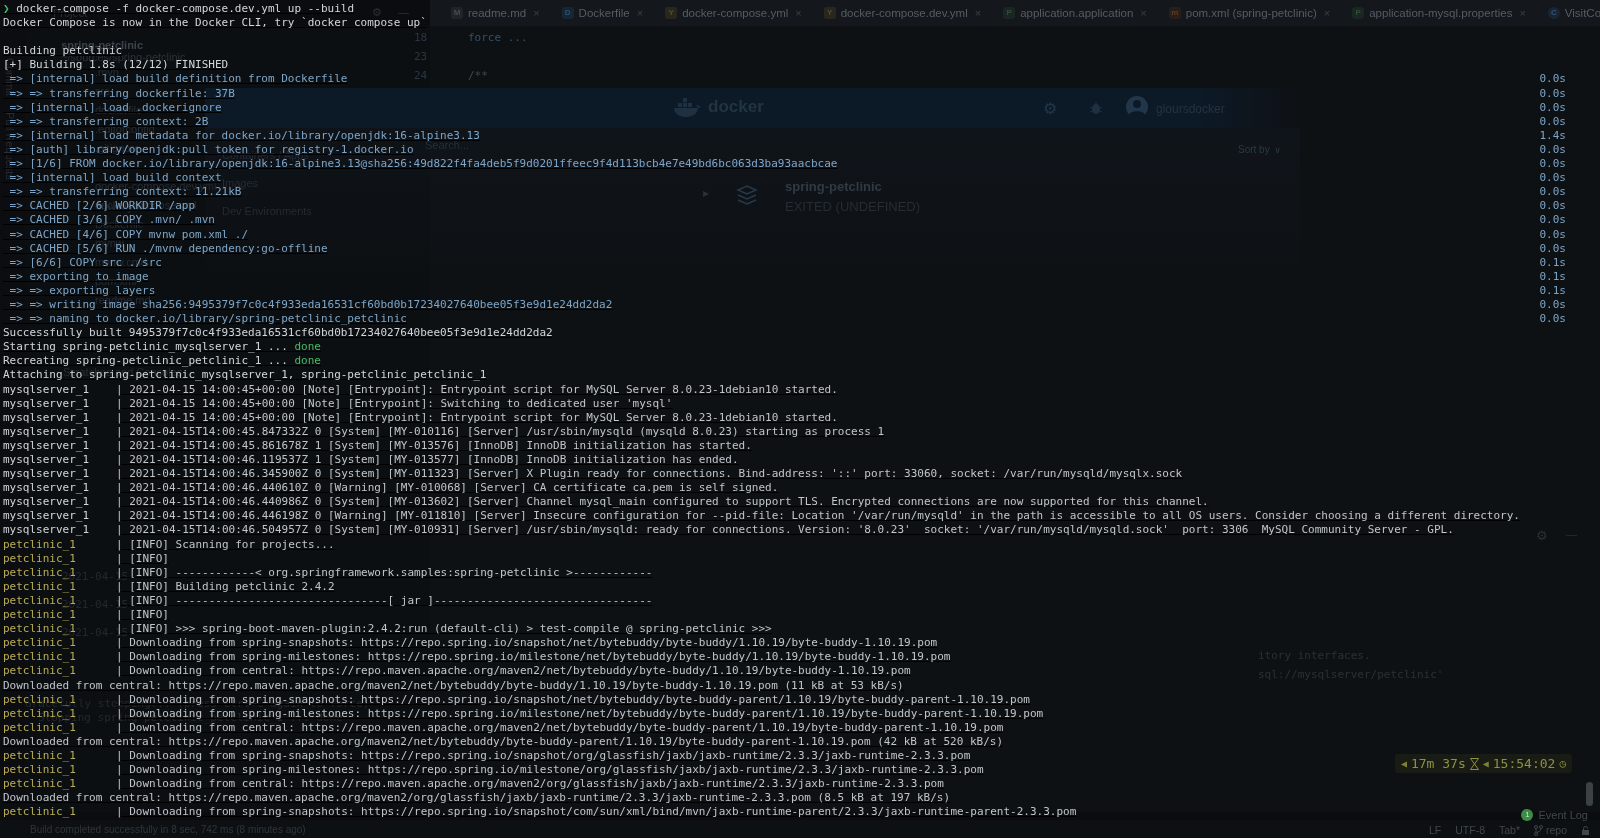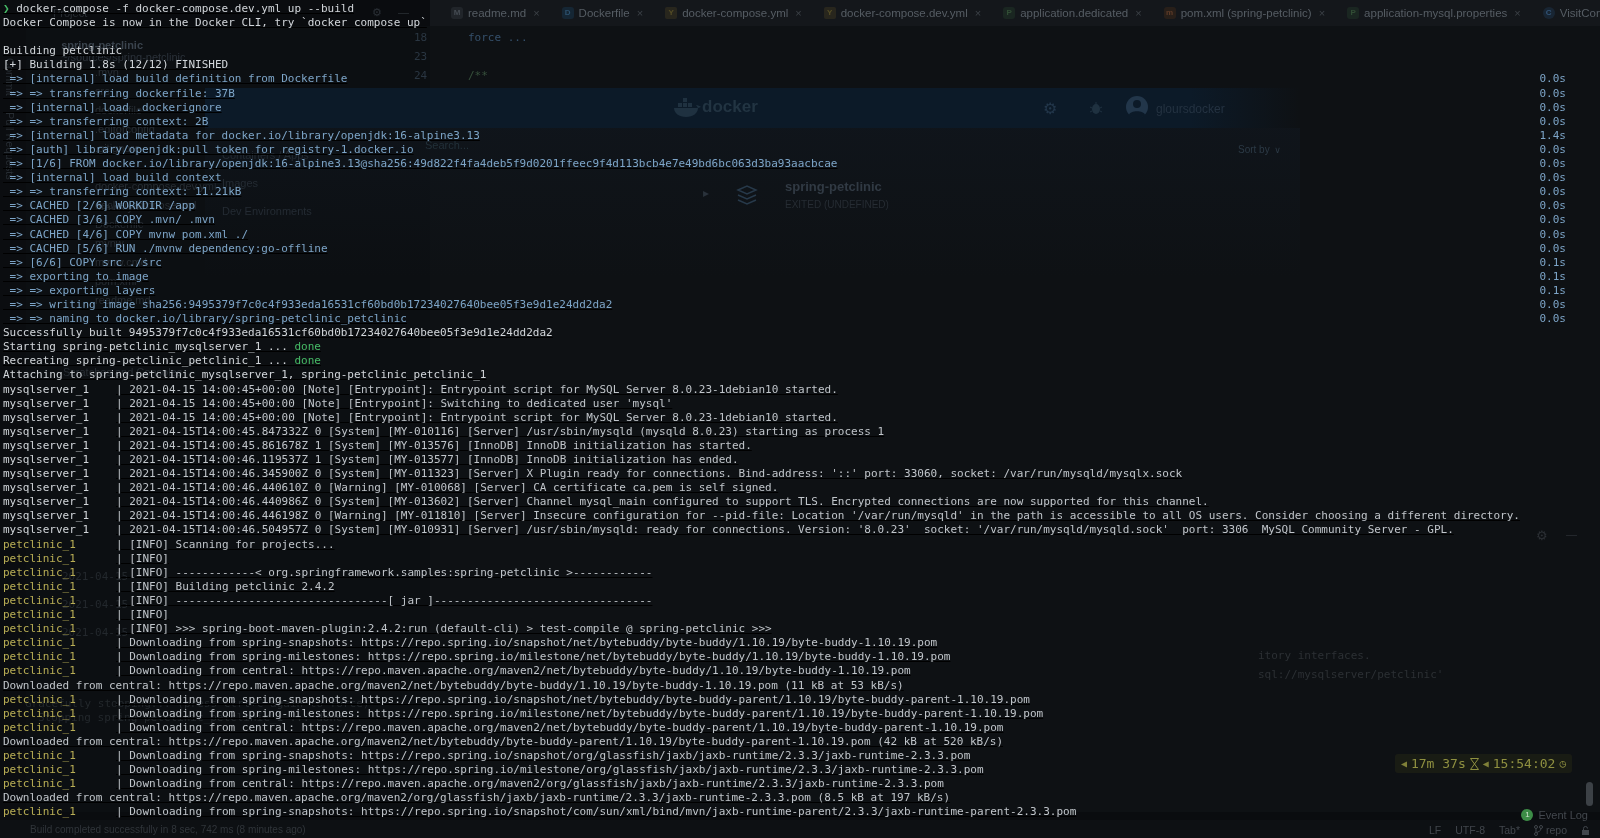--- a/index.html
+++ b/index.html
@@ -77,21 +77,21 @@
       <span class="tlb">docker-compose.yml</span>
       <span class="tx">×</span>
     </div>
     <div class="tab">
       <span class="tic ic-yml">Y</span>
       <span class="tlb">docker-compose.dev.yml</span>
       <span class="tx">×</span>
     </div>
     <div class="tab">
       <span class="tic ic-props">P</span>
-      <span class="tlb">application.dedicated</span>
+      <span class="tlb">application.application</span>
       <span class="tx">×</span>
     </div>
     <div class="tab">
       <span class="tic ic-maven">m</span>
       <span class="tlb">pom.xml (spring-petclinic)</span>
       <span class="tx">×</span>
     </div>
     <div class="tab">
       <span class="tic ic-props">P</span>
       <span class="tlb">application-mysql.properties</span>
@@ -133,21 +133,21 @@
 
 <div class="ghost gmono" style="left:414px;top:31px;color:#2a3642;">18</div>
 <div class="ghost gmono" style="left:414px;top:50px;color:#2a3642;">23</div>
 <div class="ghost gmono" style="left:414px;top:69px;color:#2a3642;">24</div>
 <div class="ghost gmono" style="left:468px;top:31px;color:#35506b;">force ...</div>
 <div class="ghost gmono" style="left:468px;top:69px;color:#37513c;">/**</div>
 
 <div class="abs" id="dd-header"></div>
 <div class="abs" id="dd-body"></div>
 
-<div class="abs" style="left:672px;top:96px;z-index:5;display:flex;align-items:center;">
+<div class="abs" style="left:672px;top:96px;z-index:5;display:flex;align-items:center;gap:6px;">
   <svg width="30" height="22" viewBox="0 0 30 22">
     <g fill="#1f3140">
       <rect x="6" y="7" width="4" height="4"></rect>
         <rect x="11" y="7" width="4" height="4"></rect>
       <rect x="16" y="7" width="4" height="4"></rect>
         <rect x="11" y="2" width="4" height="4"></rect>
       <path d="M2 12 h24 c0 5 -5 9 -12 9 c-7 0 -12 -4 -12 -9 z"></path>
       <path d="M24 9 c2 0 4 1 5 2 l-3 1 z"></path>
     </g>
   </svg>
@@ -180,21 +180,21 @@
 
 <span class="ghost" style="left:703px;top:186px;color:#2a323b;font-size:12px;">▸</span>
 <svg class="abs" style="left:735px;top:183px;" width="24" height="24" viewBox="0 0 24 24">
   <g fill="none" stroke="#27394a" stroke-width="1.5">
     <path d="M3 7 l9 -4 9 4 -9 4 z"></path>
       <path d="M3 12 l9 4 9 -4"></path>
       <path d="M3 17 l9 4 9 -4"></path>
   </g>
 </svg>
 <div class="ghost" style="left:785px;top:179px;color:#313a44;font-size:13px;font-weight:bold;">spring-petclinic</div>
-<div class="ghost" style="left:785px;top:199px;color:#262c33;font-size:10px;">EXITED (UNDEFINED)</div>
+<div class="ghost" style="left:785px;top:199px;color:#262c33;font-size:13px;">EXITED (UNDEFINED)</div>
 
 <span class="ghost" style="left:1536px;top:528px;color:#2b2f34;font-size:13px;">⚙</span>
 <span class="ghost" style="left:1566px;top:528px;color:#2b2f34;">—</span>
 <div class="ghost gmono" style="left:1258px;top:649px;color:#2c3034;">itory interfaces.</div>
 <div class="ghost gmono" style="left:1258px;top:668px;color:#2c3034;">sql://mysqlserver/petclinic'</div>
 <div class="ghost gmono" style="left:62px;top:570px;color:#23282d;">2021-04-15</div>
 <div class="ghost gmono" style="left:62px;top:598px;color:#23282d;">2021-04-15</div>
 <div class="ghost gmono" style="left:62px;top:626px;color:#23282d;">2021-04-15</div>
 <div class="ghost gmono" style="left:25px;top:697px;color:#23282c;">Gracefully stopping... (press Ctrl+C again to force)</div>
 <div class="ghost gmono" style="left:38px;top:711px;color:#23282c;">Stopping spring-petclinic_petclinic_1 ... done</div>

